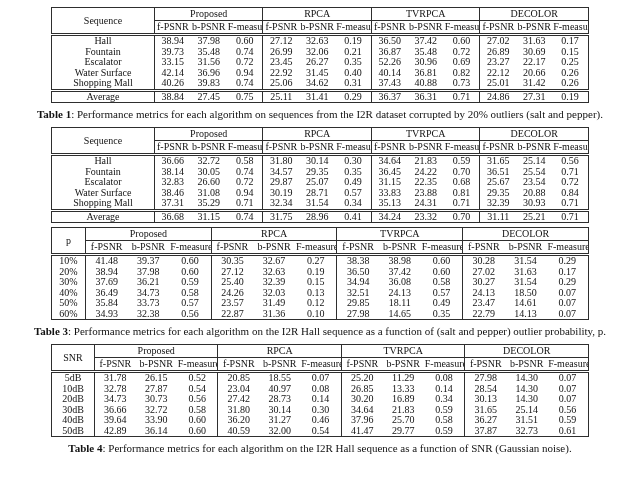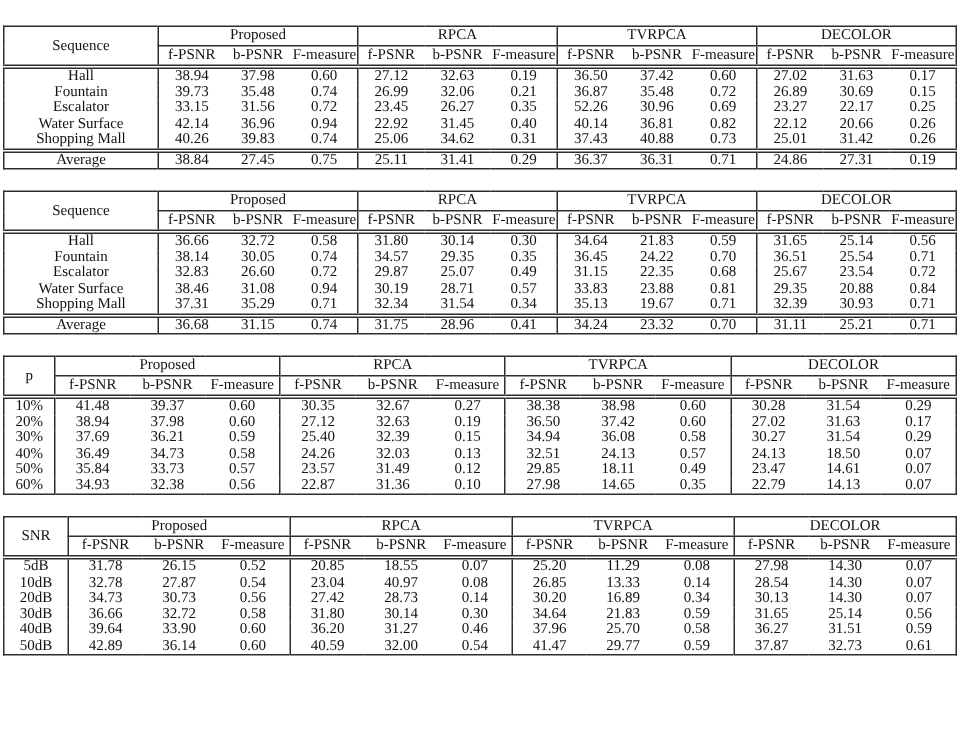--- a/index.html
+++ b/index.html
@@ -7,22 +7,22 @@
     width:640px;height:486px;box-sizing:border-box;
     padding-top:3px;
     font-family:"Liberation Serif", serif;
     color:#121212;
     overflow:hidden;
   }
   main{display:block;}
   table.mtable{
     border-collapse:collapse;
     table-layout:fixed;
-    width:636px;
-    margin:14px auto;
+    width:538px;
+    margin:4px auto;
     border:1px solid #2e2e2e;
   }
   .mtable th,.mtable td{
     font-size:10px;
     font-weight:normal;
     text-align:center;
     padding:0 1px;
     white-space:nowrap;
     overflow:hidden;
   }
@@ -174,20 +174,21 @@
             <td>0.29</td>
             <td class="gstart">36.37</td>
             <td>36.31</td>
             <td>0.71</td>
             <td class="gstart">24.86</td>
             <td>27.31</td>
             <td>0.19</td>
           </tr>
         </tbody>
       </table>
+    <p class="caption"><b>Table 1</b><span>: Performance metrics for each algorithm on sequences from the I2R dataset corrupted by 20% outliers (salt and pepper).</span></p>
   </section>
 
   <section class="tblock">
     <table class="mtable">
         <colgroup>
           <col style="width: 103px;">
           <col>
           <col>
           <col>
           <col>
@@ -286,21 +287,21 @@
           </tr>
           <tr>
             <td class="lbl">Shopping Mall</td>
             <td class="b gstart">37.31</td>
             <td class="b">35.29</td>
             <td class="b">0.71</td>
             <td class="gstart">32.34</td>
             <td>31.54</td>
             <td>0.34</td>
             <td class="gstart">35.13</td>
-            <td>19.67</td>
+            <td>24.31</td>
             <td class="b">0.71</td>
             <td class="gstart">32.39</td>
             <td>30.93</td>
             <td class="b">0.71</td>
           </tr>
           <tr class="avgrow">
             <td class="lbl">Average</td>
             <td class="b gstart">36.68</td>
             <td class="b">31.15</td>
             <td class="b">0.74</td>
@@ -444,20 +445,21 @@
             <td>0.10</td>
             <td class="gstart">27.98</td>
             <td>14.65</td>
             <td>0.35</td>
             <td class="gstart">22.79</td>
             <td>14.13</td>
             <td>0.07</td>
           </tr>
         </tbody>
       </table>
+    <p class="caption"><b>Table 3</b><span>: Performance metrics for each algorithm on the I2R Hall sequence as a function of (salt and pepper) outlier probability, p.</span></p>
   </section>
 
   <section class="tblock">
     <table class="mtable">
         <colgroup>
           <col style="width: 43px;">
           <col>
           <col>
           <col>
           <col>
@@ -579,15 +581,16 @@
             <td>0.54</td>
             <td class="gstart">41.47</td>
             <td>29.77</td>
             <td>0.59</td>
             <td class="gstart">37.87</td>
             <td>32.73</td>
             <td class="b">0.61</td>
           </tr>
         </tbody>
       </table>
+    <p class="caption"><b>Table 4</b><span>: Performance metrics for each algorithm on the I2R Hall sequence as a function of SNR (Gaussian noise).</span></p>
   </section>
 
 </main>
 
 </body></html>

